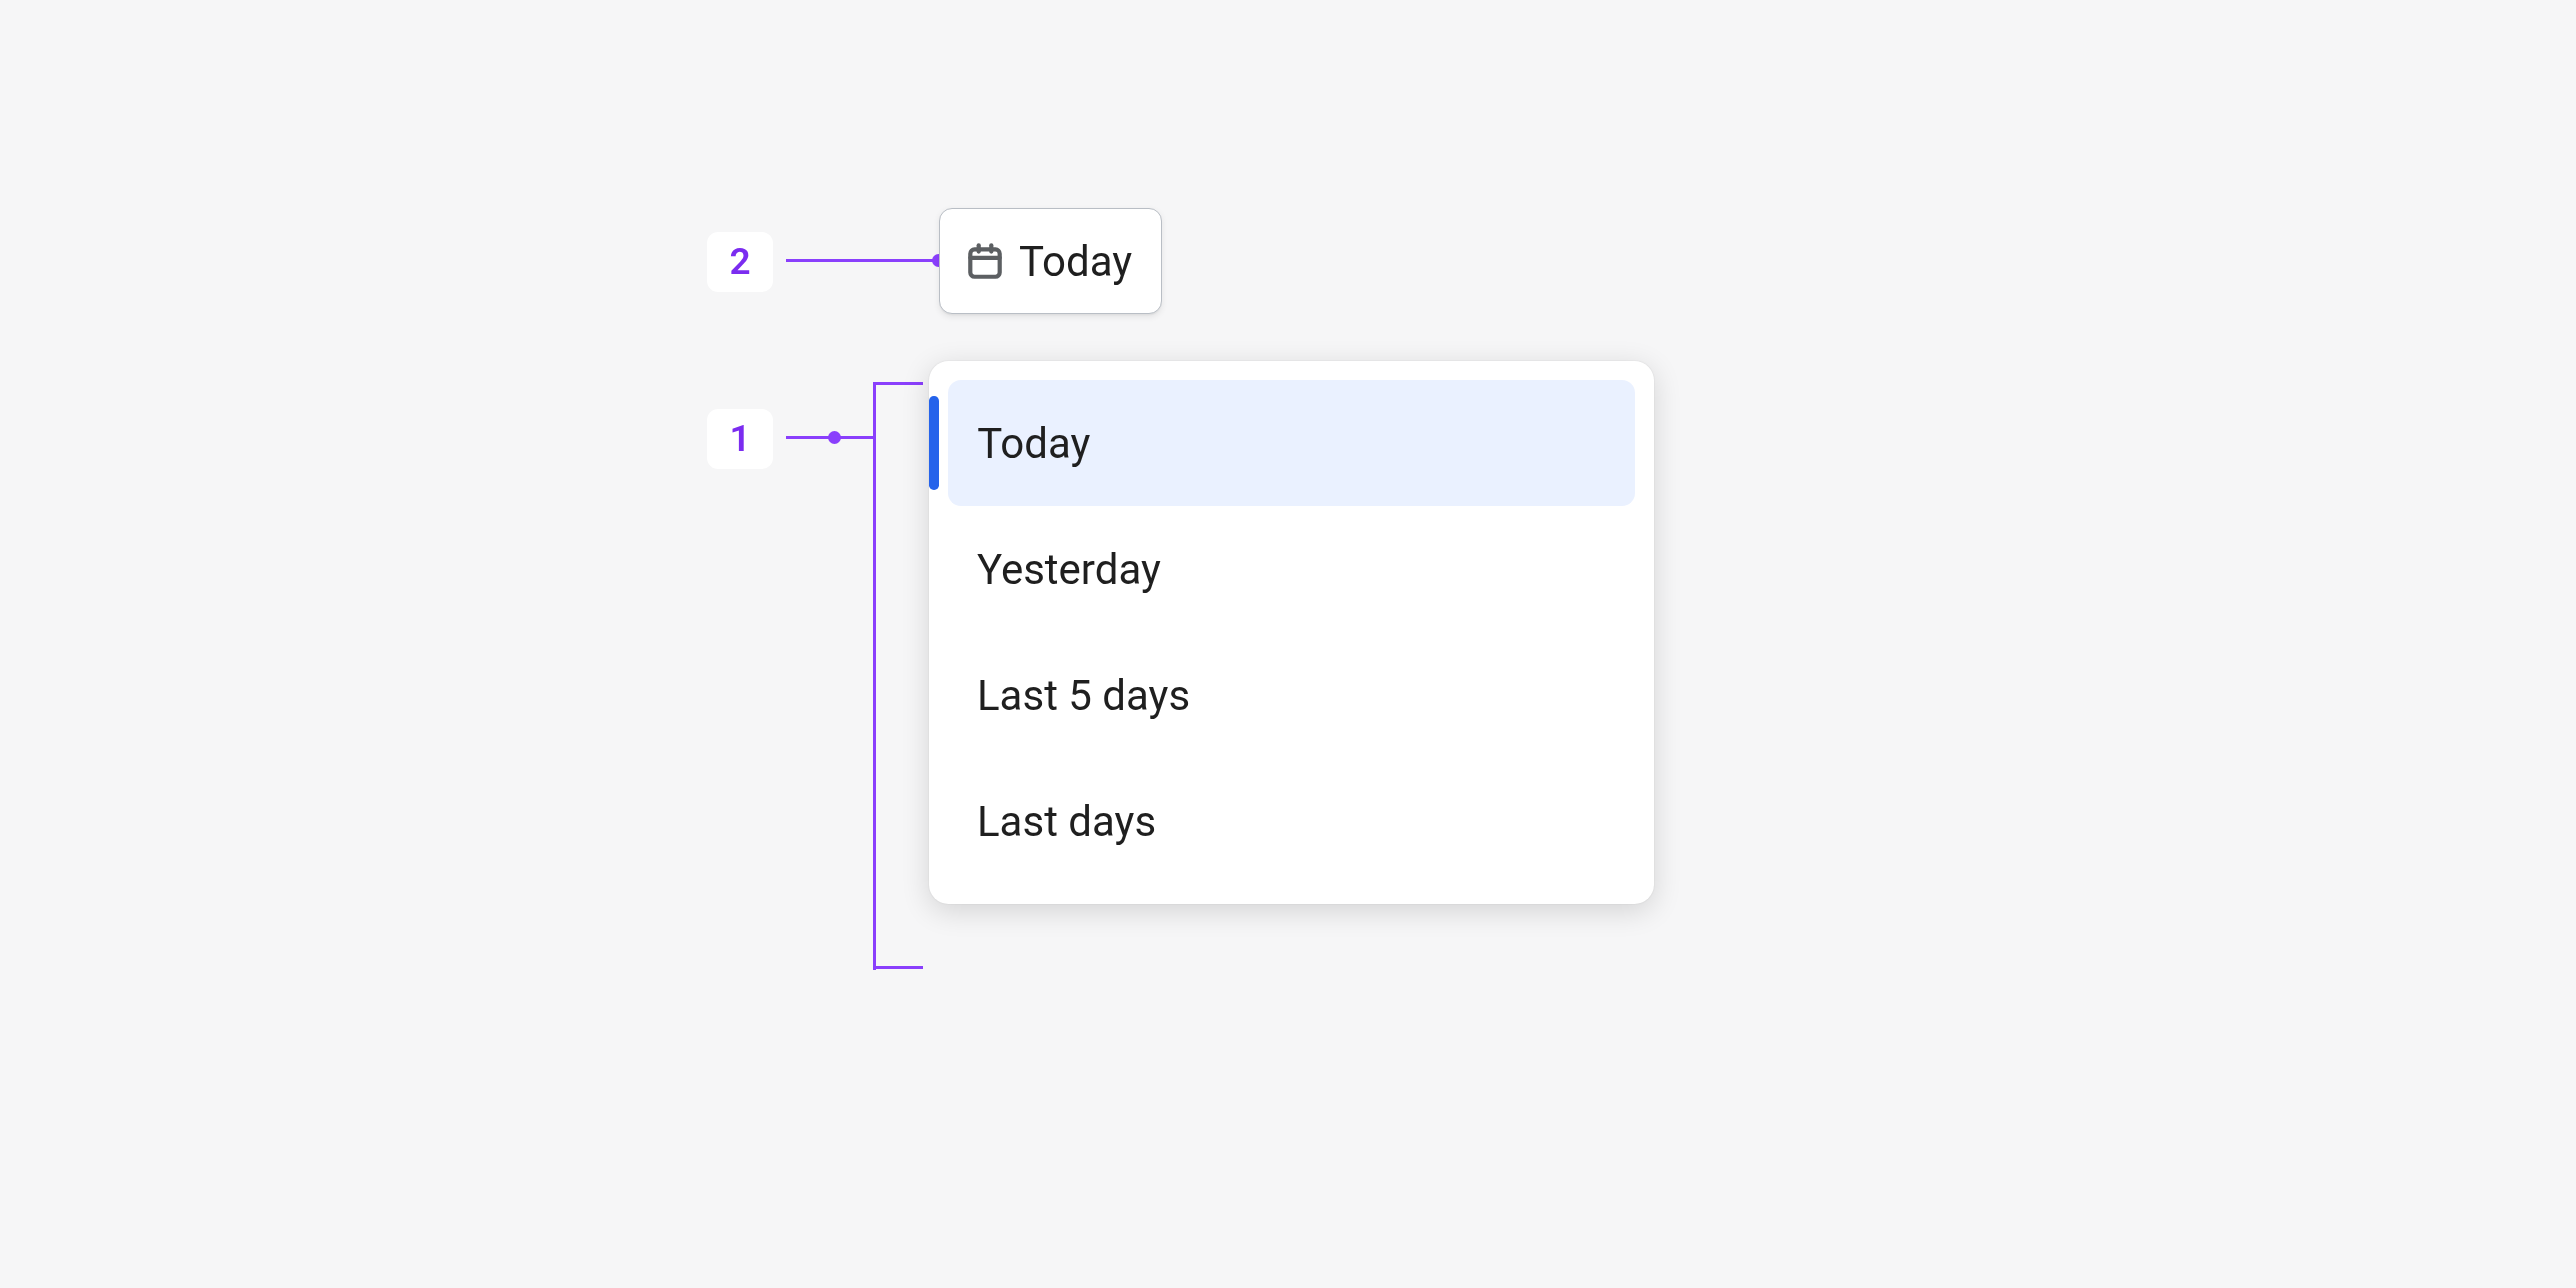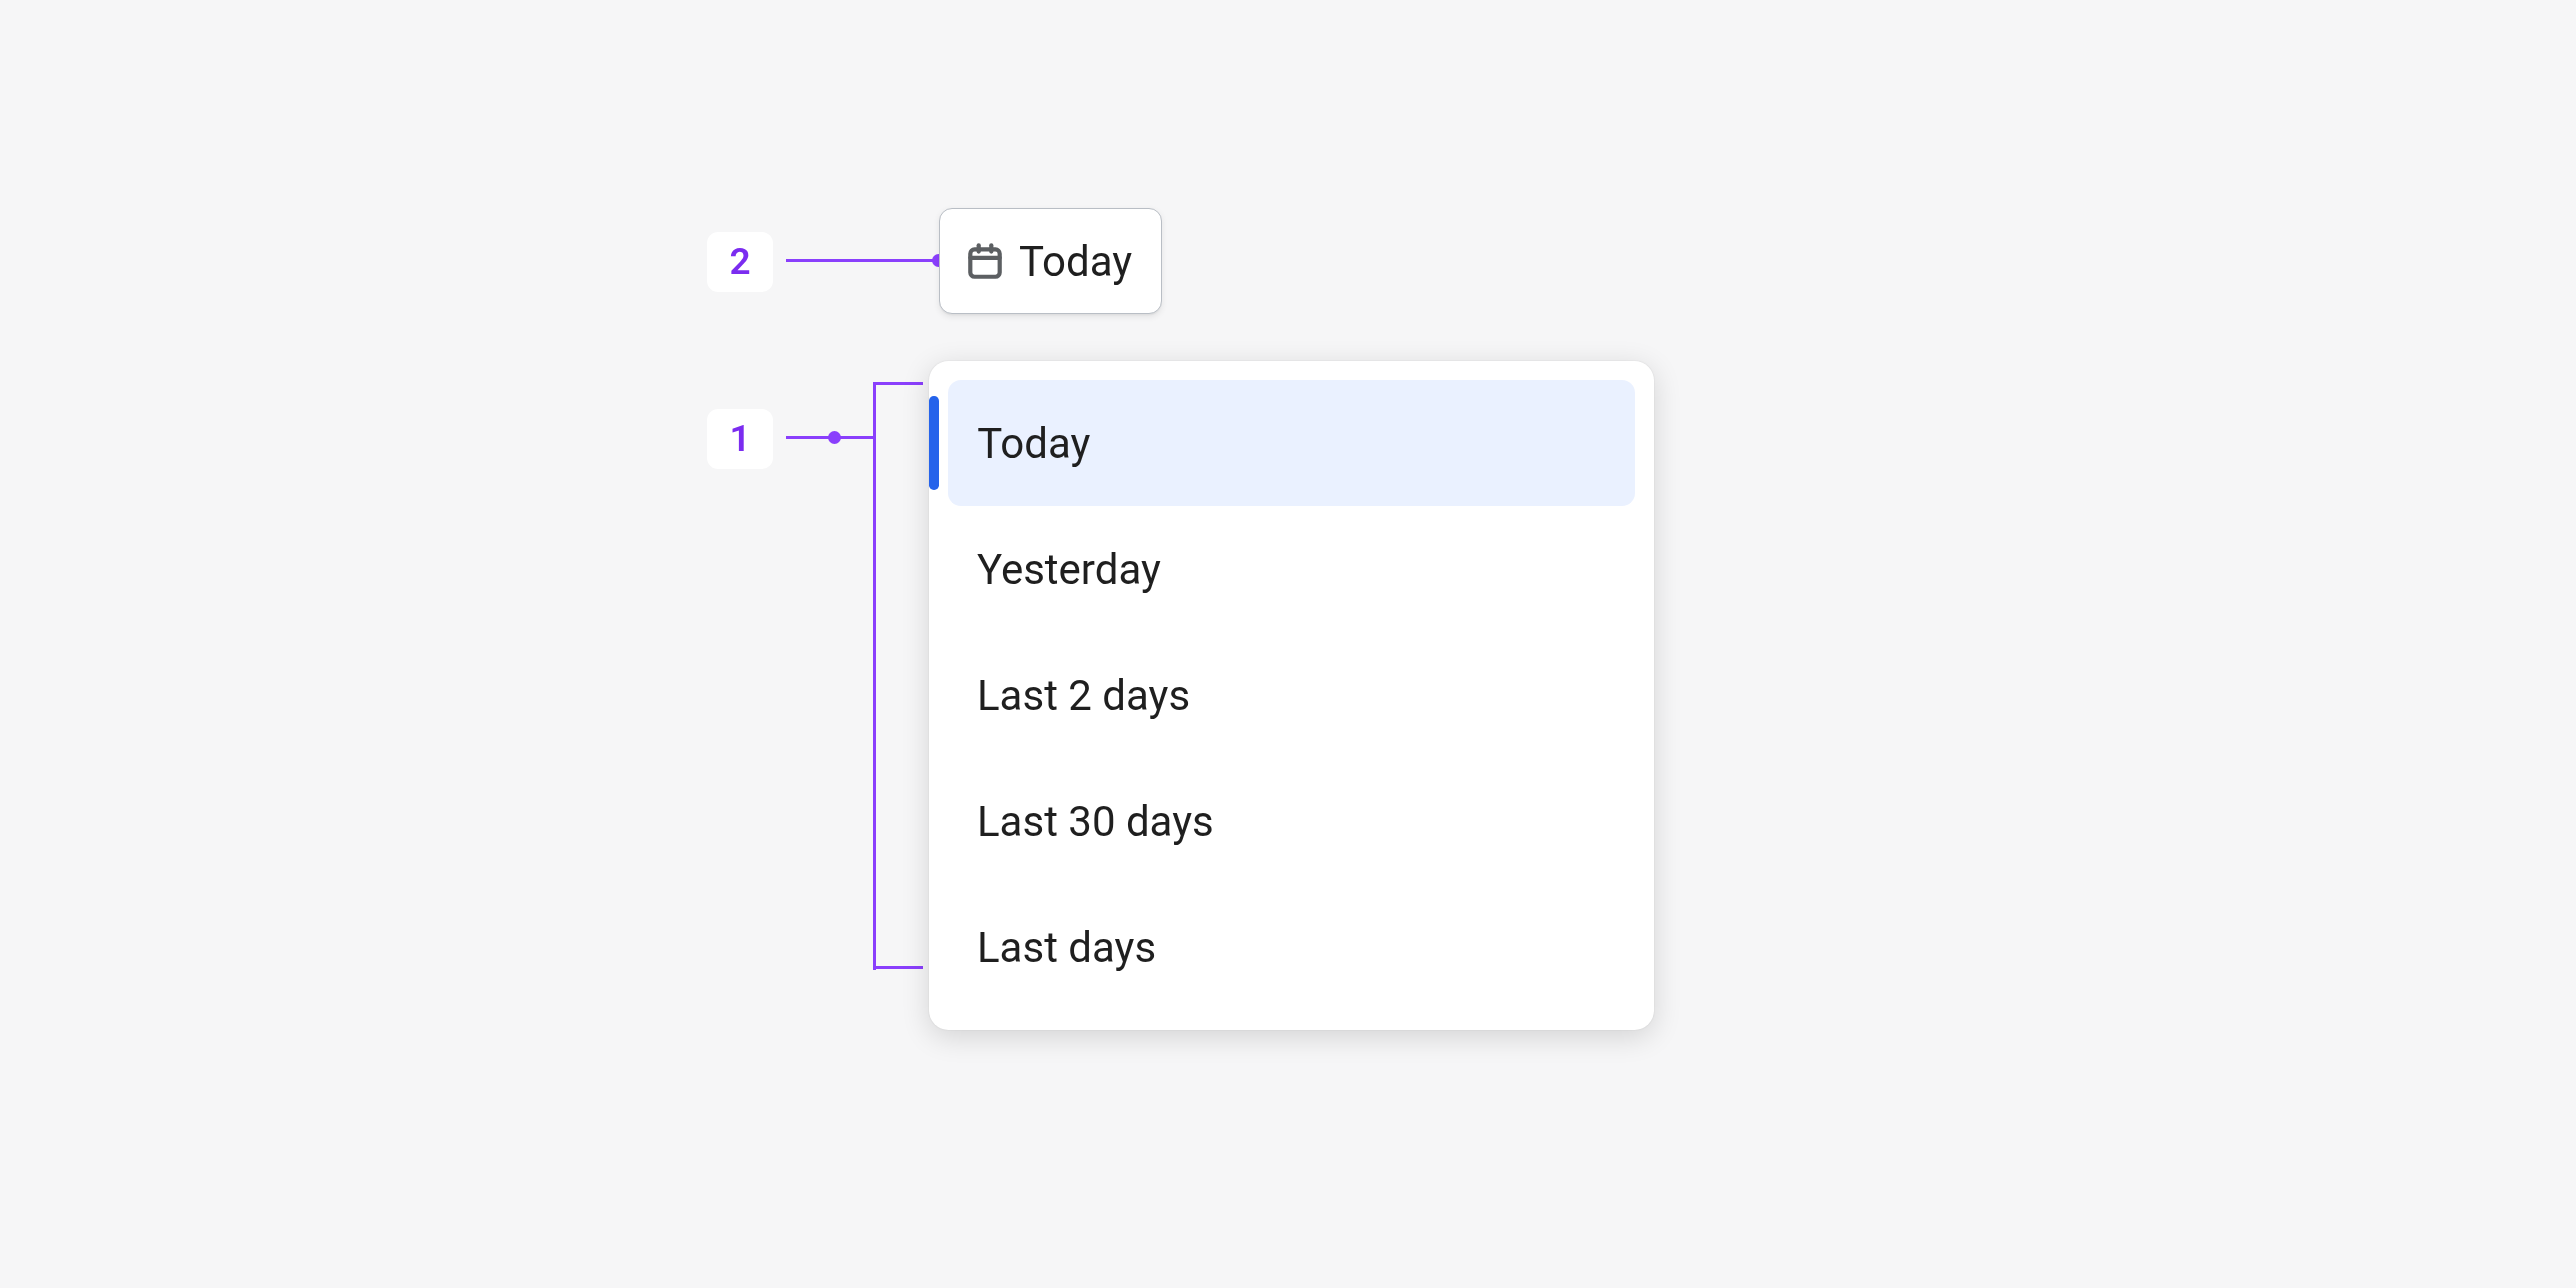--- a/index.html
+++ b/index.html
@@ -131,25 +131,22 @@
 
   <div class="option selected">
     <span>Today</span>
   </div>
 
   <div class="option">
     <span>Yesterday</span>
   </div>
 
   <div class="option">
-    <span>Last 2 days</span>
+    <span>Last 5 days</span>
   </div>
 
-  <div class="option">
-    <span>Last 30 days</span>
-  </div>
 
   <div class="option">
     <span>Last days</span>
   </div>
 
 </div>
 
 
 </body></html>

